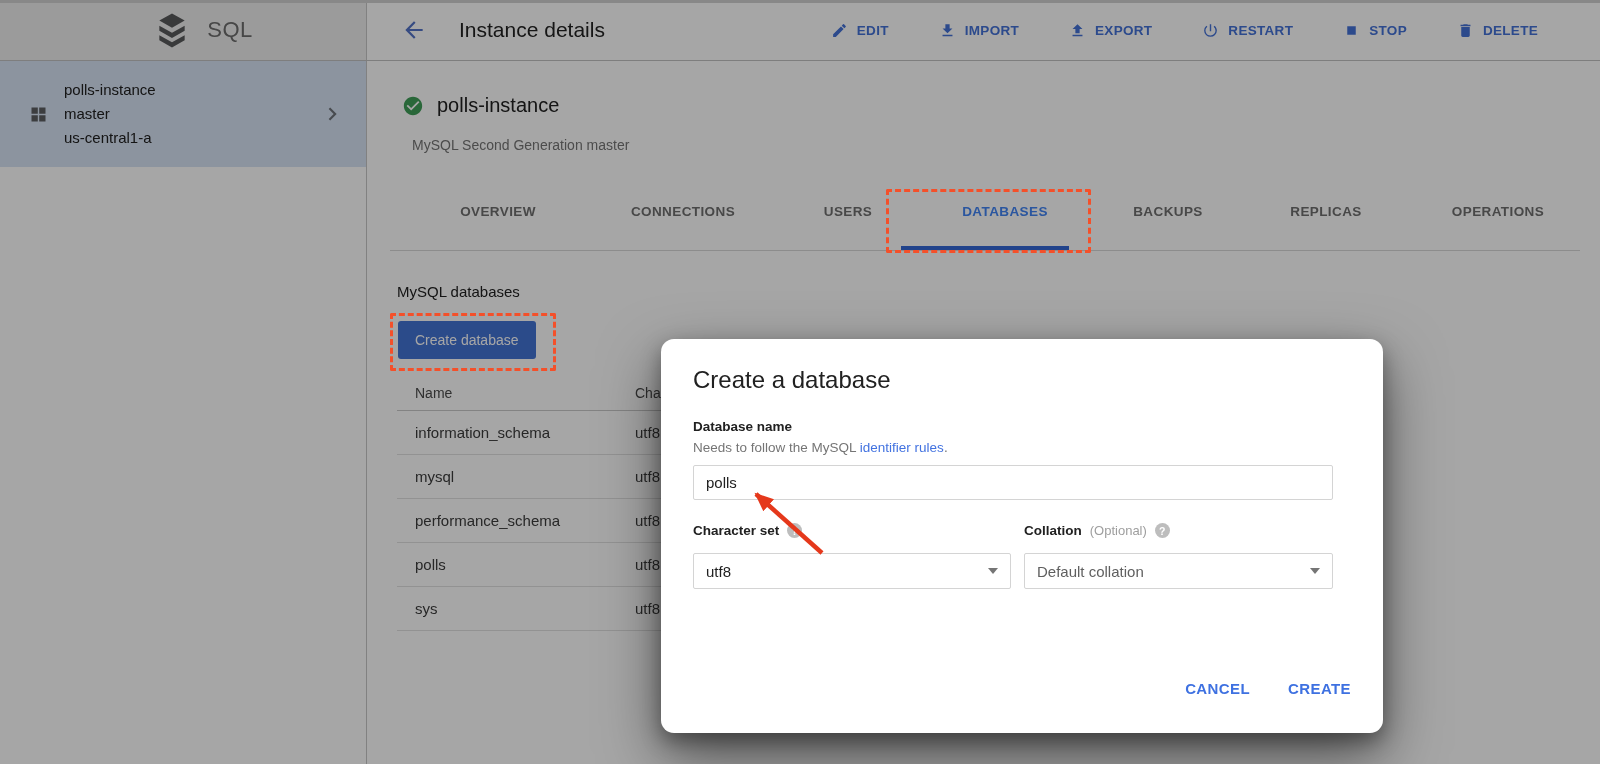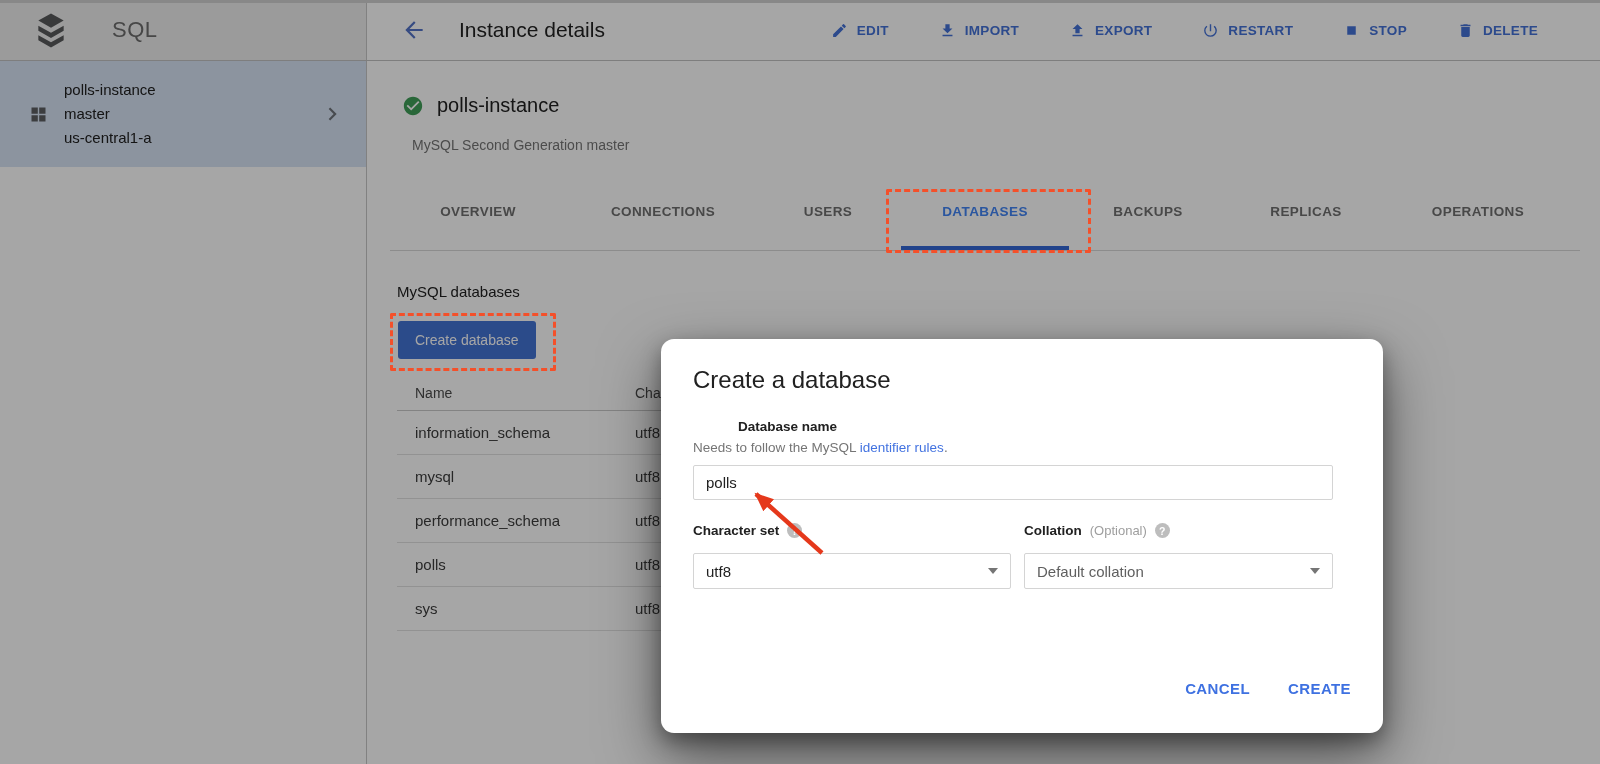--- a/index.html
+++ b/index.html
@@ -5,21 +5,21 @@
   * { box-sizing: border-box; margin: 0; padding: 0; }
   html,body { width:1600px; height:764px; }
   body { font-family: "Liberation Sans", "DejaVu Sans", sans-serif; background:#fff; }
   .stage { position:relative; width:1600px; height:764px; overflow:hidden; background:#fff; }
 
   
   .topstrip { position:absolute; left:0; top:0; width:1600px; height:3px; background:#d2d2d2; z-index:2; }
   .header { position:absolute; left:0; top:0; width:1600px; height:61px; background:#fff;
             border-bottom:1px solid #c2c2c2; display:flex; z-index:1; }
   .header-left { width:367px; height:100%; background:#efefef; border-right:1px solid #c6c6c6;
-                 display:flex; align-items:center; padding-left:32px; gap:42px; }
+                 display:flex; align-items:center; padding-left:40px; gap:16px;justify-content:center; }
   .product-name { font-size:22px; color:#6d6d6d; letter-spacing:0.5px; }
   .header-main { flex:1; display:flex; align-items:center; padding:0 62px 0 34px; }
   .back-btn { width:26px; height:26px; color:#5374c8; cursor:pointer; }
   .page-title { margin-left:32px; font-size:21px; color:#232323; }
   .actions { margin-left:auto; display:flex; gap:50px; }
   .action-btn { display:flex; align-items:center; gap:9px; color:#4472d8; font-size:13.5px;
                 font-weight:700; letter-spacing:0.3px; cursor:pointer; white-space:nowrap; }
   .action-btn svg { width:17px; height:17px; }
 
   .sidebar { position:absolute; left:0; top:61px; width:367px; height:703px; background:#fff;
@@ -29,21 +29,21 @@
   .instance-item .grid-ic { width:21px; height:21px; color:#5c5f62; flex:0 0 auto; }
   .instance-lines { margin-left:15px; font-size:15px; color:#212121; line-height:24px; flex:1; }
   .instance-item .chev { width:26px; height:26px; color:#6f737a; flex:0 0 auto; }
 
   
   .check-ic { position:absolute; left:402px; top:95px; width:22px; height:22px; color:#3f9e58; }
   .instance-title { position:absolute; left:437px; top:94px; font-size:20px; color:#212121; }
   .instance-sub { position:absolute; left:412px; top:137px; font-size:14px; color:#757575; }
 
   .tab { position:absolute; top:204px; transform:translateX(-50%); font-size:13.5px; font-weight:700;
-         letter-spacing:0.4px; color:#6f6f6f; cursor:pointer; white-space:nowrap; }
+         letter-spacing:0.4px; color:#6f6f6f; cursor:pointer; white-space:nowrap;margin-left:20px; }
   .tab.active { color:#4285f4; }
   .tab-underline { position:absolute; left:901px; top:246px; width:168px; height:4px; background:#3367d6; }
   .tabs-divider { position:absolute; left:390px; top:250px; width:1190px; height:1px; background:#d8d8d8; }
   .t0{left:478px}.t1{left:663px}.t2{left:828px}.t3{left:985px}.t4{left:1148px}.t5{left:1306px}.t6{left:1478px}
 
   .section-title { position:absolute; left:397px; top:283px; font-size:15px; color:#212121; }
   .create-db-btn { position:absolute; left:398px; top:321px; height:38px; padding:0 17px;
                    background:#4273d4; color:#ffffff; font-size:14px; font-family:inherit;
                    border:none; border-radius:3px; cursor:pointer; }
 
@@ -56,21 +56,21 @@
 
   
   .overlay { position:absolute; inset:0; background:rgba(0,0,0,0.35); z-index:5; }
 
   
   .modal { position:absolute; left:661px; top:339px; width:722px; height:394px; background:#fff;
            border-radius:13px; z-index:10;
            box-shadow:0 24px 60px rgba(0,0,0,0.5), 0 8px 20px rgba(0,0,0,0.35); }
   .modal-title { position:absolute; left:32px; top:27px; font-size:24px; color:#212121; }
   .field-label { font-size:13.5px; font-weight:700; color:#212121; }
-  .lbl-dbname { position:absolute; left:32px; top:80px;margin-left:45px; }
+  .lbl-dbname { position:absolute; left:32px; top:80px; }
   .helper { position:absolute; left:32px; top:101px; font-size:13.5px; color:#757575; }
   .helper a { color:#4272e0; text-decoration:none; cursor:pointer; }
   .name-input { position:absolute; left:32px; top:126px; width:640px; height:35px;
                 border:1px solid #d4d4d4; border-radius:2px; padding:0 12px; font-size:15px;
                 color:#212121; font-family:inherit; outline:none; background:#fff; }
   .lbl-charset { position:absolute; left:32px; top:184px; display:flex; align-items:center; gap:8px; }
   .lbl-collation { position:absolute; left:363px; top:184px; display:flex; align-items:center; gap:8px; }
   .optional { font-size:13px; font-weight:400; color:#9e9e9e; }
   .help-ic { width:15px; height:15px; border-radius:50%; background:#bdbdbd; color:#fff;
              font-size:10.5px; font-weight:700; display:inline-flex; align-items:center;

